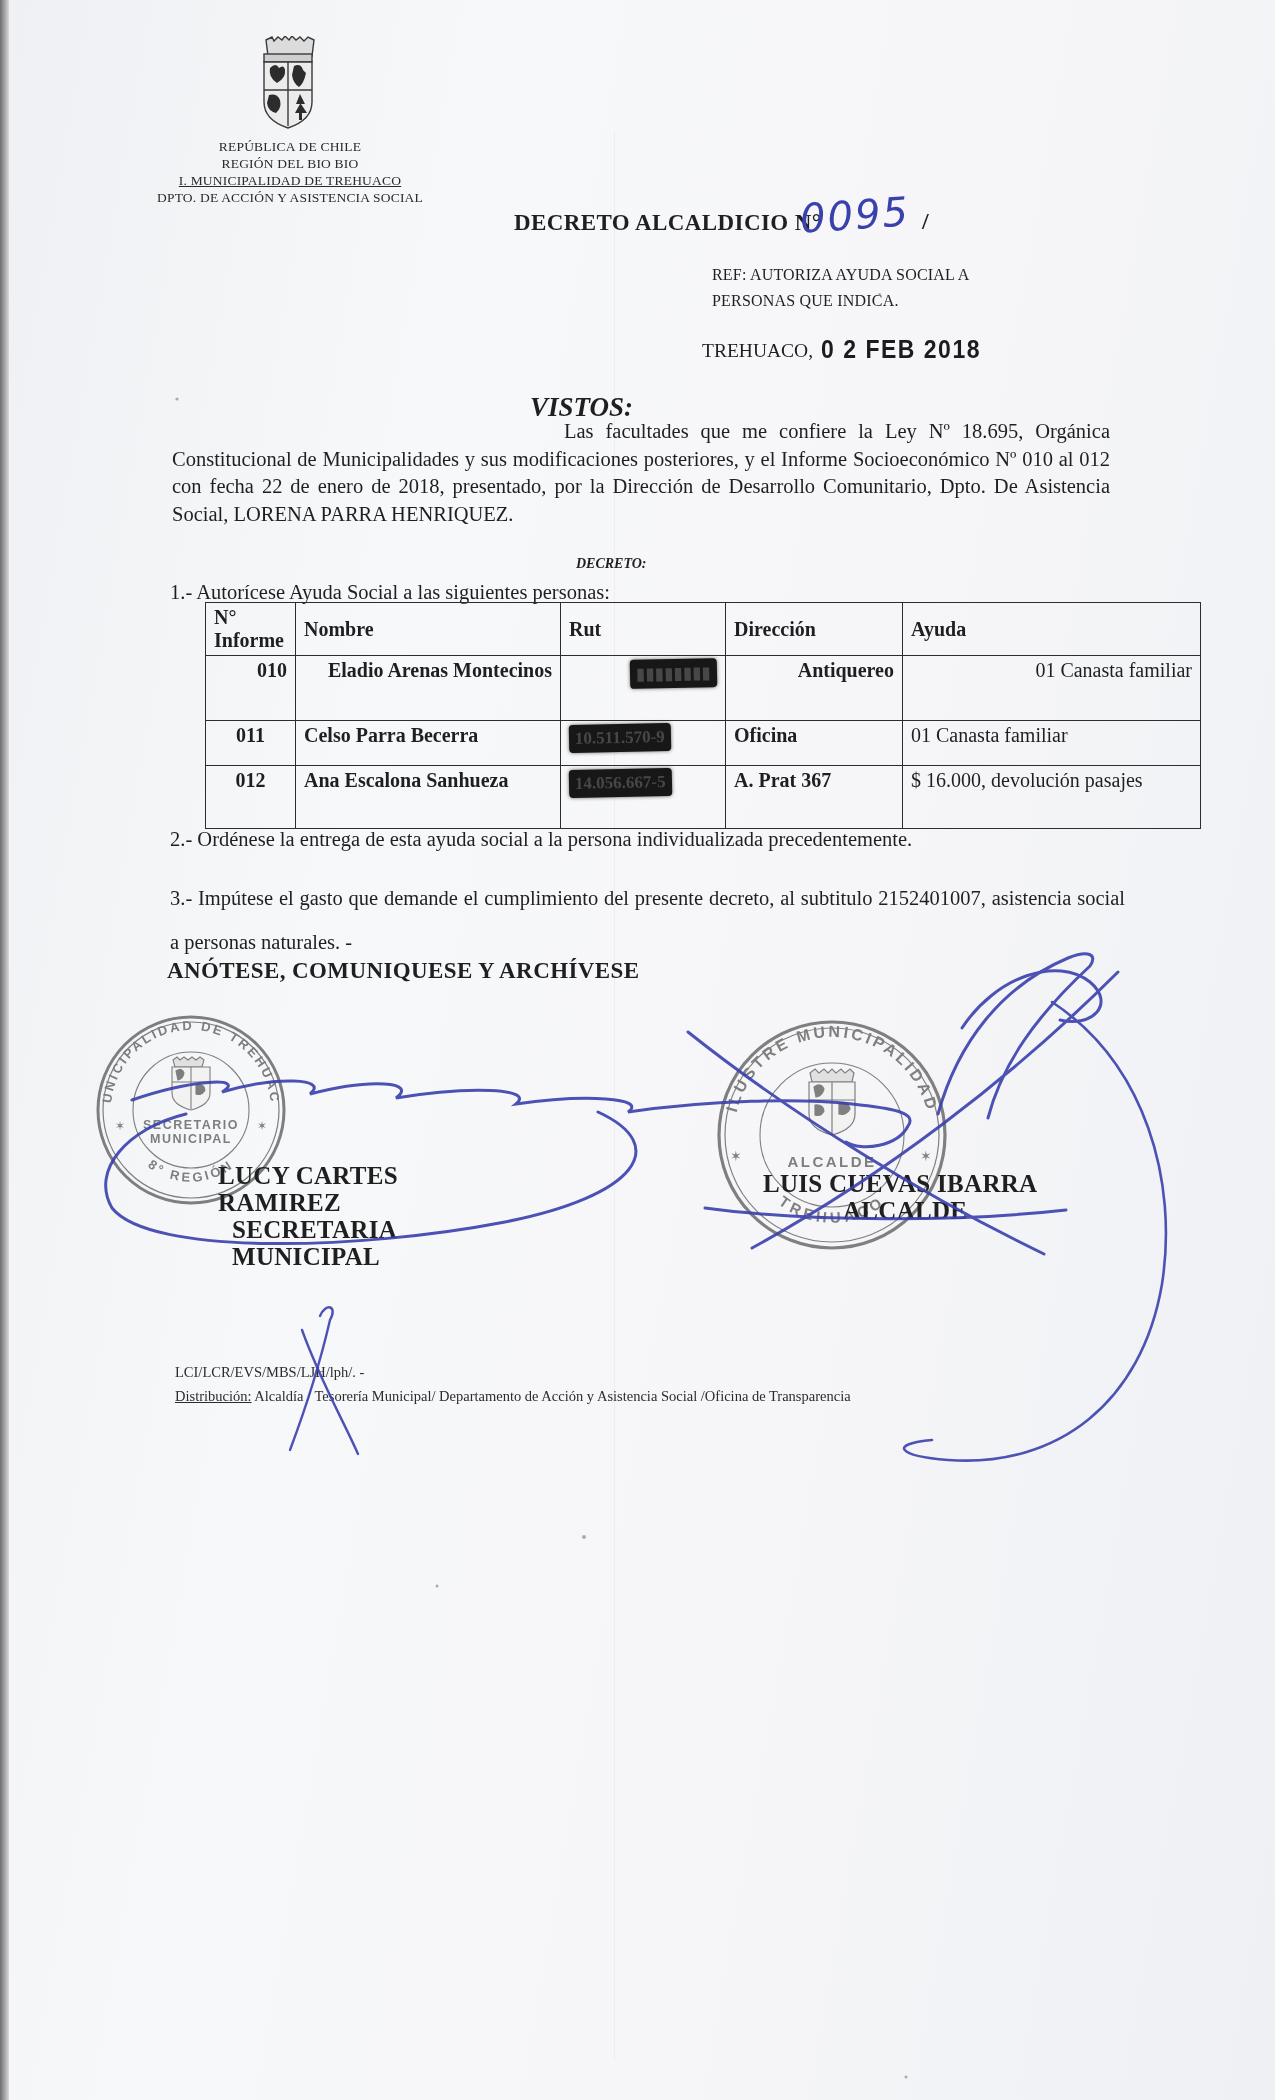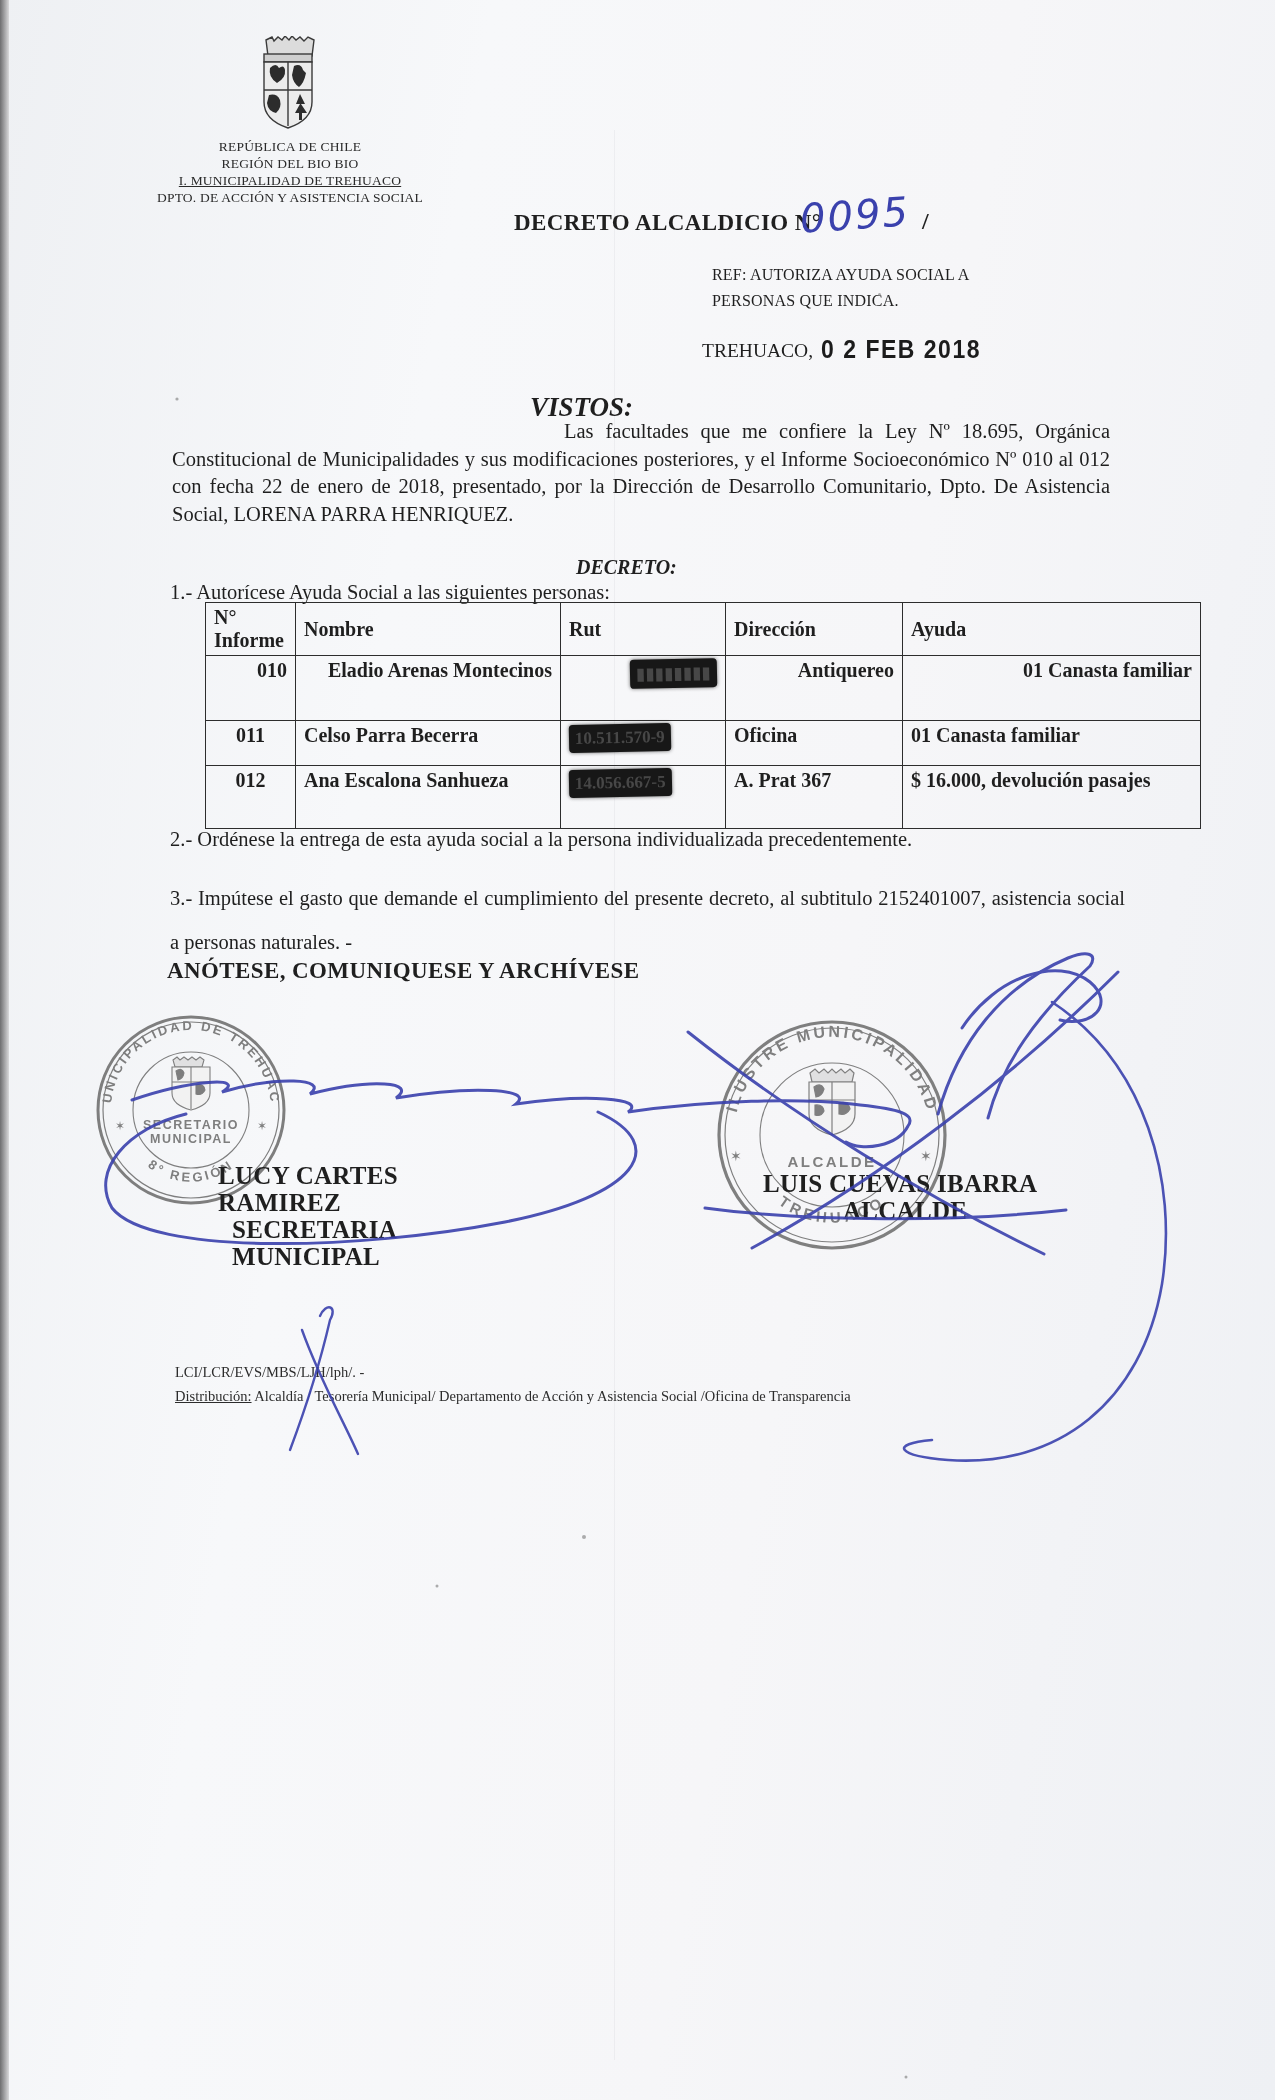--- a/index.html
+++ b/index.html
@@ -25,31 +25,31 @@
   
   .ref{position:absolute;left:712px;top:262px;font-size:16px;line-height:26px;letter-spacing:.2px;}
   .dateline{position:absolute;left:702px;top:336px;font-size:19.5px;}
   .date-stamp{font-family:"Liberation Sans",sans-serif;font-weight:bold;font-size:23px;
     letter-spacing:1.5px;display:inline-block;transform:scaleY(1.12);margin-left:8px;color:#1c1c1c;}
   
   .vistos-h{position:absolute;left:530px;top:392px;font-size:27px;font-weight:bold;font-style:italic;}
   .vistos-p{position:absolute;left:172px;top:418px;width:938px;font-size:20.5px;line-height:27.5px;
     text-align:justify;text-indent:392px;}
   
-  .decreto-h{position:absolute;left:576px;top:556px;font-size:20px;font-weight:bold;font-style:italic;}
+  .decreto-h{position:absolute;left:576px;top:556px;font-size:14px;font-weight:bold;font-style:italic;}
   .item1{position:absolute;left:170px;top:581px;font-size:20.5px;}
   
   table.decree{position:absolute;left:205px;top:602px;border-collapse:collapse;table-layout:fixed;border-radius:14px;}
   table.decree th,table.decree td{border:1.8px solid #2d2d2d;font-size:20px;padding:3px 8px;vertical-align:top;}
   table.decree th{font-weight:bold;text-align:left;vertical-align:middle;}
   th.c0{width:73px;text-align:center;line-height:23px;}
   th.c1{width:248px;}th.c2{width:148px;}th.c3{width:160px;}th.c4{width:281px;}
   td.informe{text-align:center;font-weight:bold;}
   td.nombre{font-weight:bold;text-align:justify;}
-  td.ayuda{font-weight:bold;text-align:justify;}
+  td.ayuda{font-weight:normal;text-align:justify;}
   td.dir{font-weight:bold;}
   .redact{display:inline-block;background:#171717;border-radius:4px;transform:rotate(-1.2deg);
     color:rgba(150,150,150,0.38);font-weight:bold;font-size:17px;padding:4px 6px;white-space:nowrap;
     box-shadow:0 0 4px rgba(20,20,20,.65);}
   tr.r1 td{height:58px;text-align:right;} tr.r2 td{height:38px;} tr.r3 td{height:56px;}
   
   .pt{position:absolute;left:170px;width:955px;font-size:20.5px;text-align:justify;}
   .pt2{top:828px;}
   .pt3{top:876px;line-height:44px;}
   .closing{position:absolute;left:167px;top:958px;font-size:23px;font-weight:bold;letter-spacing:.4px;}

